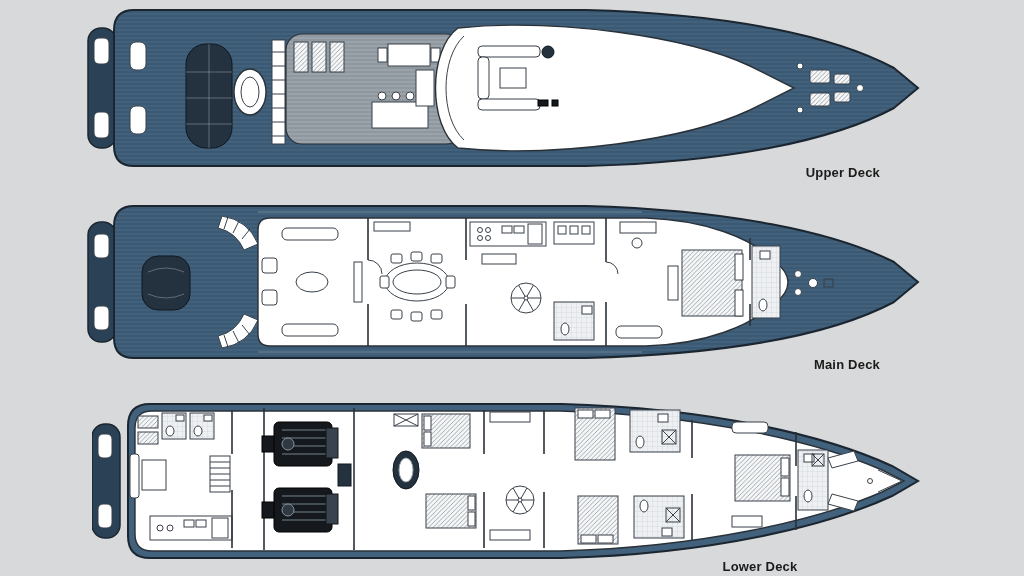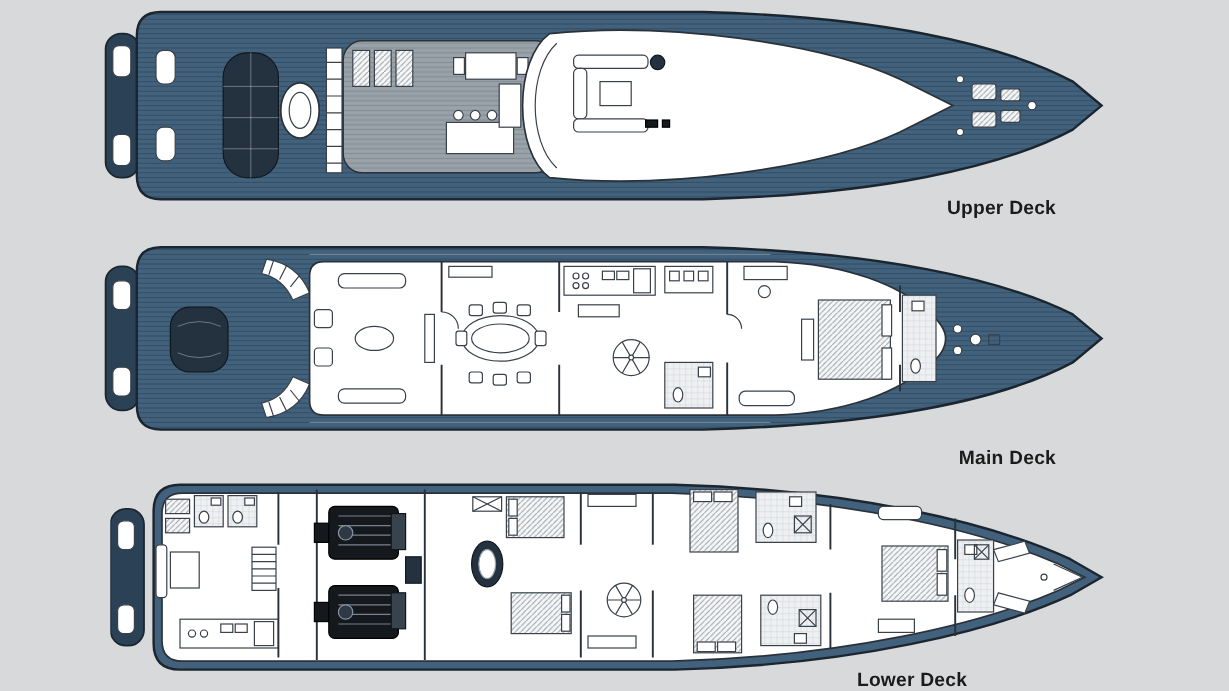--- a/index.html
+++ b/index.html
@@ -5,26 +5,26 @@
   :root{
     --page-bg:#d8d9da; --hull:#41617c; --hull-dark:#2b4155;
     --outline:#1c2630; --label:#1b1b1b;
   }
   html,body{margin:0;padding:0;background:var(--page-bg,#d8d9da);}
   .stage{position:relative;width:1024px;height:576px;background:var(--page-bg,#d8d9da);
          overflow:hidden;font-family:"Liberation Sans",sans-serif;}
   figure.deck{margin:0;position:absolute;}
   .deck svg{display:block;}
   .deck-label{position:absolute;width:240px;text-align:right;font-weight:bold;
-              font-size:16px;color:var(--label,#1b1b1b);letter-spacing:.2px;}
+              font-size:13px;color:var(--label,#1b1b1b);letter-spacing:.2px;}
   #deck-upper{left:86px;top:6px;}
   #deck-main{left:86px;top:202px;}
   #deck-lower{left:92px;top:396px;}
   #label-upper{left:640px;top:165px;}
-  #label-main{left:640px;top:374px;}
+  #label-main{left:640px;top:357px;}
   #label-lower{left:640px;top:559px;text-align:center;}
   
   .hull{fill:var(--hull,#41617c);stroke:var(--outline,#1c2630);stroke-width:2;}
   .hull-dark{fill:var(--hull-dark,#2b4155);stroke:var(--outline,#1c2630);stroke-width:1.5;}
   .whitebody{fill:#ffffff;stroke:#2a3138;stroke-width:1.4;}
   .furn{fill:#ffffff;stroke:#39414a;stroke-width:1;}
   .furn-dark{fill:#243240;stroke:#10181f;stroke-width:1;}
   .ln{fill:none;stroke:#39414a;stroke-width:1;}
   .ln-thick{fill:none;stroke:#2a3138;stroke-width:1.6;}
   .hatchf{fill:url(#hatch);stroke:#39414a;stroke-width:1;}

